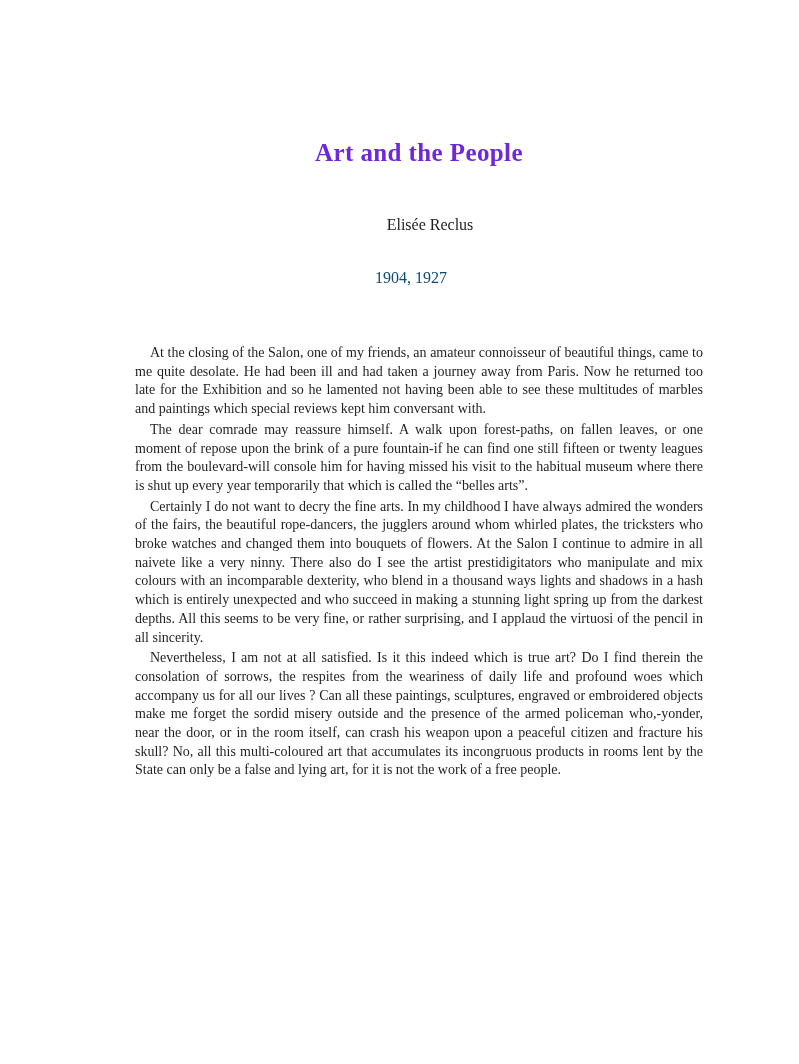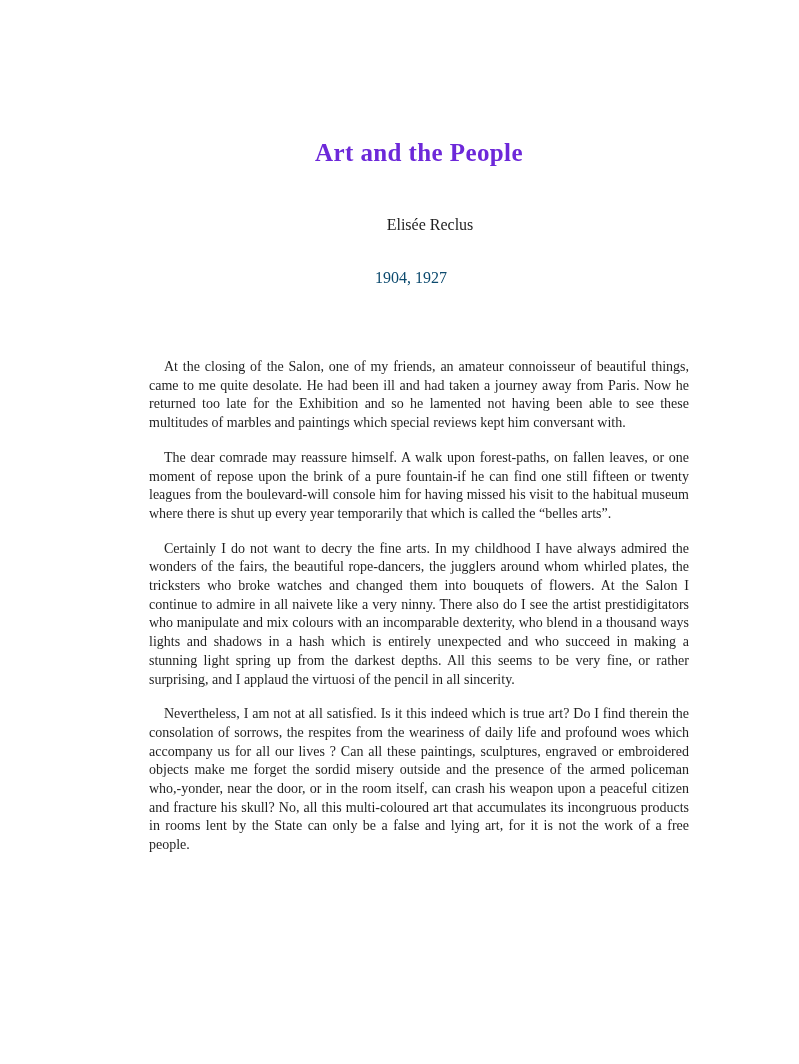--- a/index.html
+++ b/index.html
@@ -51,21 +51,21 @@
     position: absolute;
     top: 342px;
     left: 133px;
     width: 572px;
     font-size: 14px;
     line-height: 18.7px;
     text-align: justify;
     color: #1f1f1f;
   }
   .doc-body p {
-    margin: 16px;
+    margin: 2px;
     padding: 0;
     text-indent: 15px;
   }
 </style>
 </head>
 <body>
 
 <div class="page">
   <h1 class="doc-title">Art and the People</h1>
   <p class="doc-author">Elisée Reclus</p>

